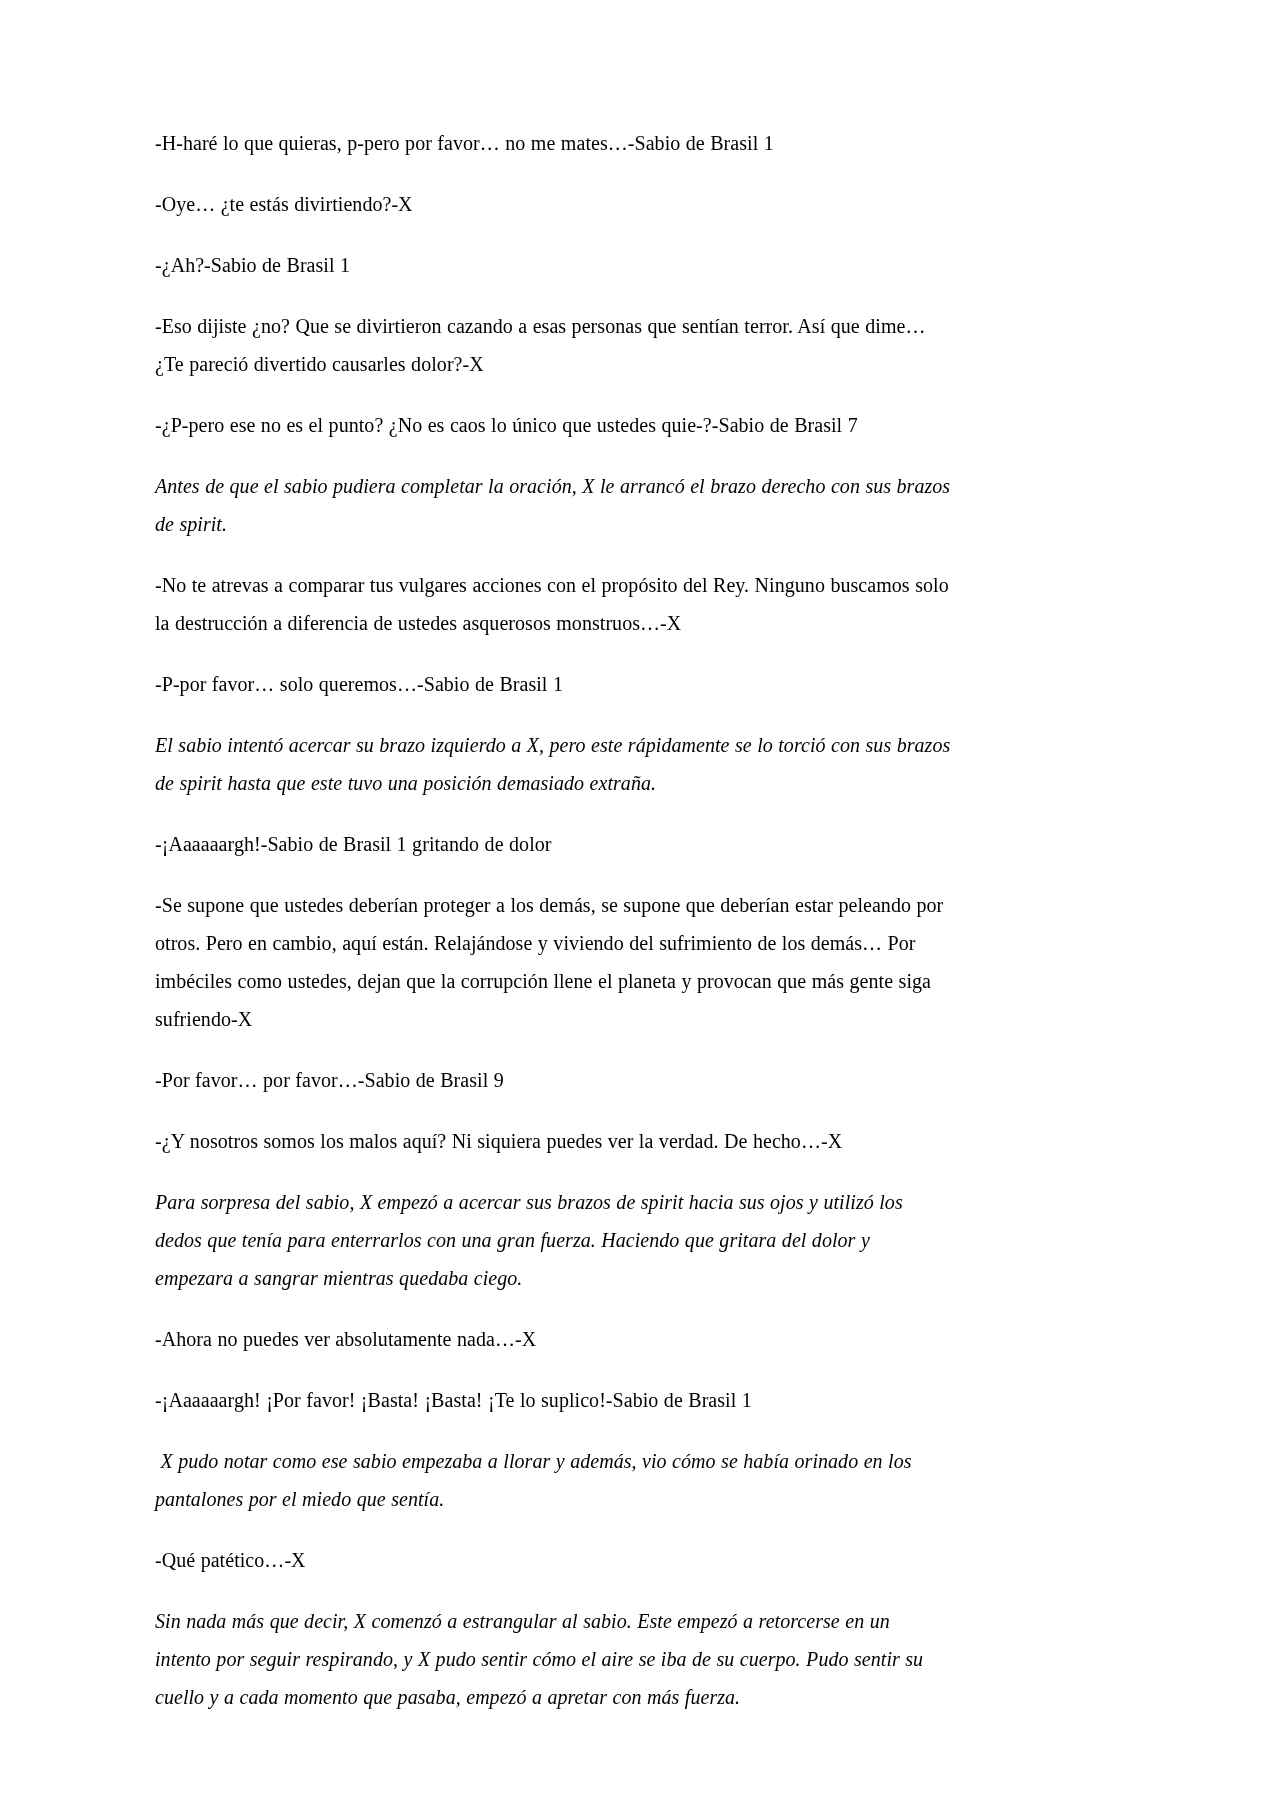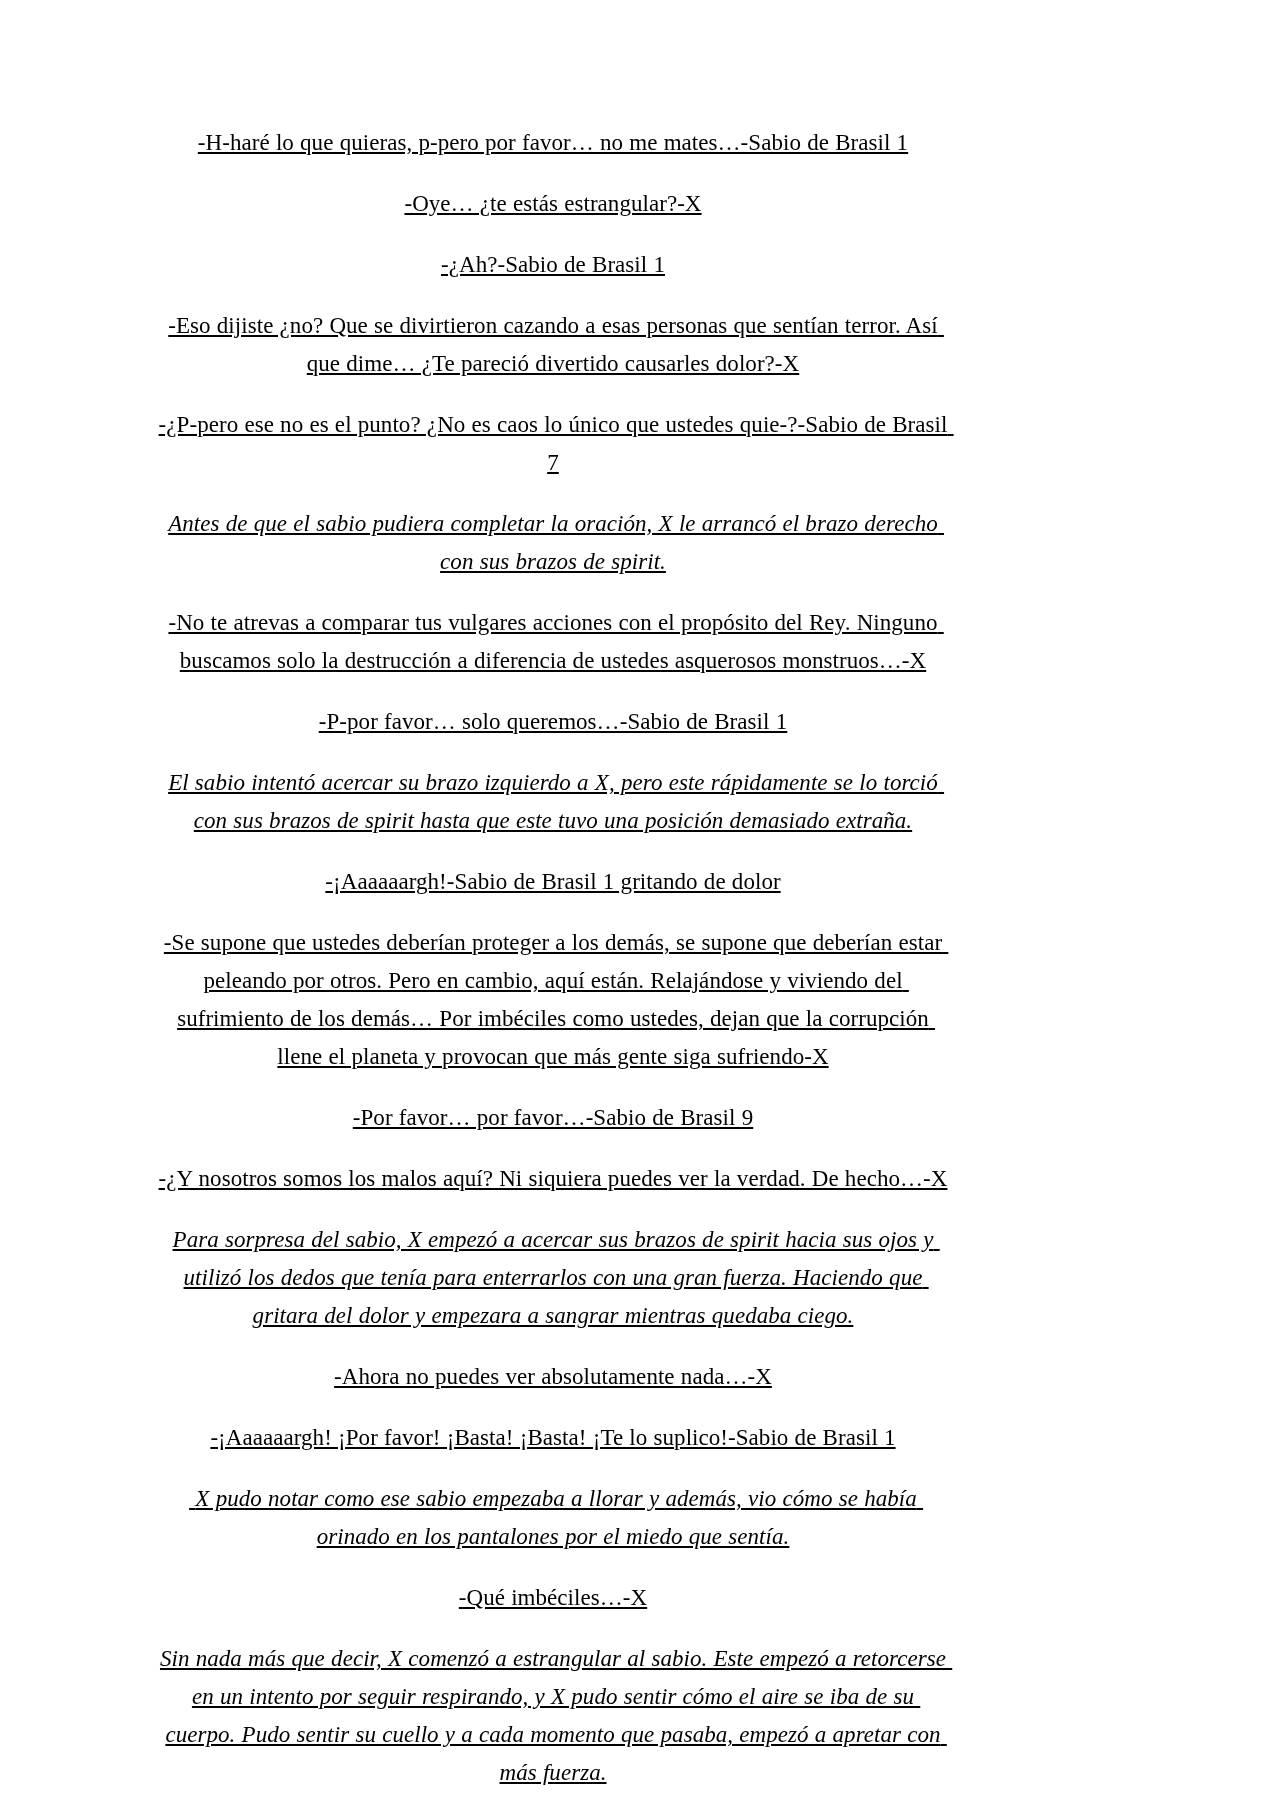--- a/index.html
+++ b/index.html
@@ -19,59 +19,58 @@
     box-sizing: border-box;
     overflow: hidden;
   }
   .content {
     position: absolute;
     left: 155px;
     top: 124px;
     width: 796px;
   }
   .para {
-    font-size: 23px;
+    font-size: 20px;
     line-height: 38px;
     margin: 0 0 23px 0;
-    text-align: center;
+    text-align: left;
     white-space: pre-wrap;
     letter-spacing: 0.05px;
     word-spacing: 0.4px;
-    text-decoration: underline;
   }
   .para.dialogue {
     font-style: normal;
   }
   .para.narration {
     font-style: italic;
   }
   .para.last {
     margin-bottom: 12px;
   }
 </style>
 </head>
 <body>
 
 <div class="page">
   <div class="content">
 
     <p class="para dialogue">-H-haré lo que quieras, p-pero por favor… no me mates…-Sabio de Brasil 1</p>
-    <p class="para dialogue">-Oye… ¿te estás estrangular?-X</p>
+    <p class="para dialogue">-Oye… ¿te estás divirtiendo?-X</p>
     <p class="para dialogue">-¿Ah?-Sabio de Brasil 1</p>
     <p class="para dialogue">-Eso dijiste ¿no? Que se divirtieron cazando a esas personas que sentían terror. Así que dime… ¿Te pareció divertido causarles dolor?-X</p>
     <p class="para dialogue">-¿P-pero ese no es el punto? ¿No es caos lo único que ustedes quie-?-Sabio de Brasil 7</p>
     <p class="para narration">Antes de que el sabio pudiera completar la oración, X le arrancó el brazo derecho con sus brazos de spirit.</p>
     <p class="para dialogue">-No te atrevas a comparar tus vulgares acciones con el propósito del Rey. Ninguno buscamos solo la destrucción a diferencia de ustedes asquerosos monstruos…-X</p>
     <p class="para dialogue">-P-por favor… solo queremos…-Sabio de Brasil 1</p>
     <p class="para narration">El sabio intentó acercar su brazo izquierdo a X, pero este rápidamente se lo torció con sus brazos de spirit hasta que este tuvo una posición demasiado extraña.</p>
     <p class="para dialogue">-¡Aaaaaargh!-Sabio de Brasil 1 gritando de dolor</p>
     <p class="para dialogue">-Se supone que ustedes deberían proteger a los demás, se supone que deberían estar peleando por otros. Pero en cambio, aquí están. Relajándose y viviendo del sufrimiento de los demás… Por imbéciles como ustedes, dejan que la corrupción llene el planeta y provocan que más gente siga sufriendo-X</p>
     <p class="para dialogue">-Por favor… por favor…-Sabio de Brasil 9</p>
     <p class="para dialogue">-¿Y nosotros somos los malos aquí? Ni siquiera puedes ver la verdad. De hecho…-X</p>
     <p class="para narration">Para sorpresa del sabio, X empezó a acercar sus brazos de spirit hacia sus ojos y utilizó los dedos que tenía para enterrarlos con una gran fuerza. Haciendo que gritara del dolor y empezara a sangrar mientras quedaba ciego.</p>
     <p class="para dialogue">-Ahora no puedes ver absolutamente nada…-X</p>
     <p class="para dialogue">-¡Aaaaaargh! ¡Por favor! ¡Basta! ¡Basta! ¡Te lo suplico!-Sabio de Brasil 1</p>
     <p class="para narration"> X pudo notar como ese sabio empezaba a llorar y además, vio cómo se había orinado en los pantalones por el miedo que sentía.</p>
-    <p class="para dialogue">-Qué imbéciles…-X</p>
+    <p class="para dialogue">-Qué patético…-X</p>
     <p class="para narration last">Sin nada más que decir, X comenzó a estrangular al sabio. Este empezó a retorcerse en un intento por seguir respirando, y X pudo sentir cómo el aire se iba de su cuerpo. Pudo sentir su cuello y a cada momento que pasaba, empezó a apretar con más fuerza.</p>
 
   </div>
 </div>
 
 </body></html>

